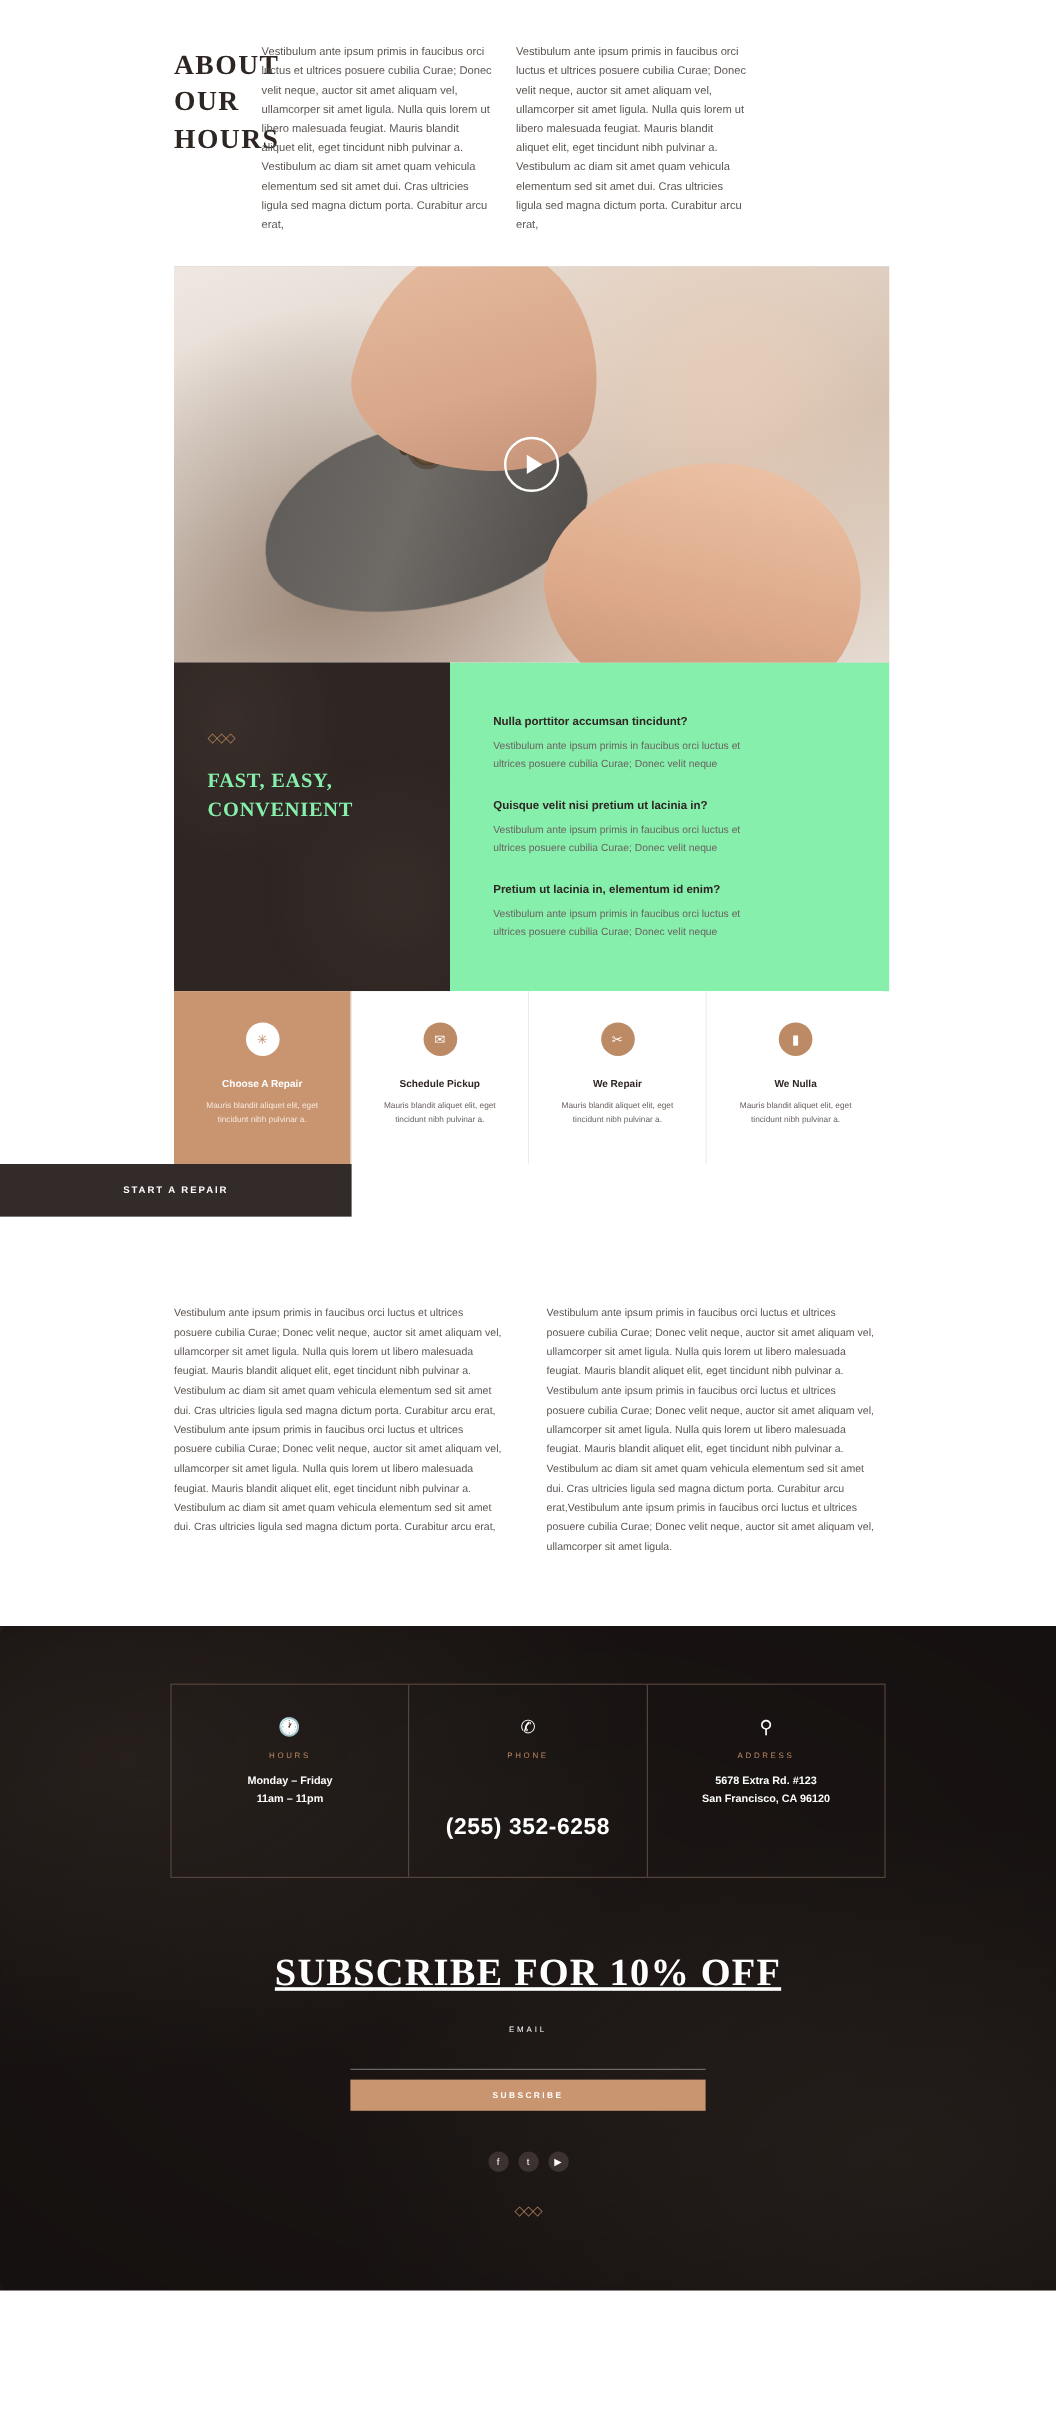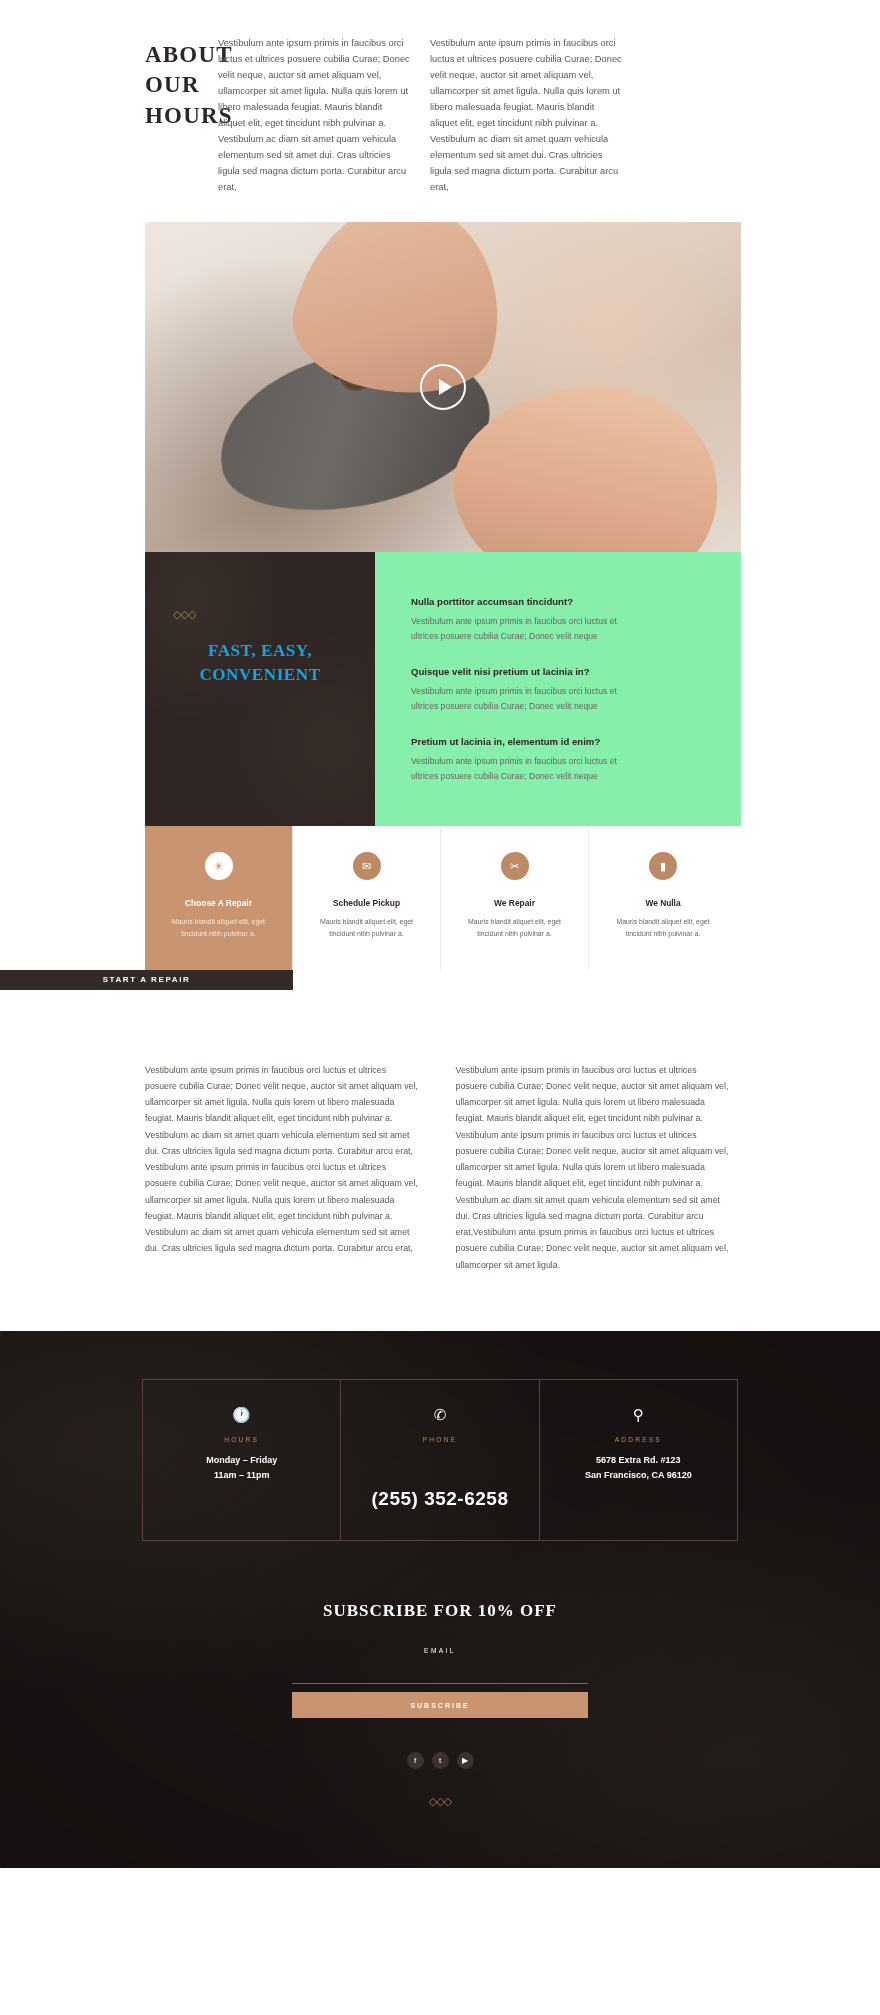--- a/index.html
+++ b/index.html
@@ -147,22 +147,21 @@
     font-size: 11px;
     letter-spacing: -1px;
     margin-bottom: 18px;
   }
   .faq-heading {
     font-family: "Liberation Serif", serif;
     font-weight: bold;
     font-size: 17px;
     line-height: 1.42;
     letter-spacing: 0.6px;
-    color: #0ea5e9;
-    text-align: center;
+    color: #86efac;
   }
   .faq-right {
     flex: 1;
     background: #86efac;
     padding: 44px 28px 20px 36px;
   }
   .faq-item { margin-bottom: 22px; }
   .faq-q {
     font-size: 9.6px;
     font-weight: bold;
@@ -213,21 +212,21 @@
     font-size: 6.9px;
     line-height: 1.7;
     color: #6a6360;
   }
   .step.active .step-text { color: #f5e7dc; }
 
   
   .cta-bar {
     width: 293px;
     background: #332b29;
-    height: 20px;
+    height: 44px;
     display: flex;
     align-items: center;
     justify-content: center;
   }
   .cta-bar span {
     color: #ffffff;
     font-size: 8px;
     font-weight: bold;
     letter-spacing: 1.6px;
   }
@@ -299,24 +298,25 @@
     font-size: 19px;
     font-weight: bold;
     letter-spacing: 0.5px;
     margin-top: 40px;
   }
 
   .subscribe-title {
     text-align: center;
     font-family: "Liberation Serif", serif;
     font-weight: bold;
-    font-size: 17px;
+    font-size: 32px;
     letter-spacing: 1px;
     color: #ffffff;
     margin: 60px 0 26px 0;
+    text-decoration: underline;
   }
   .email-label {
     text-align: center;
     color: #ffffff;
     font-size: 6.6px;
     letter-spacing: 2.4px;
     margin-bottom: 9px;
   }
   .email-field {
     width: 296px;

